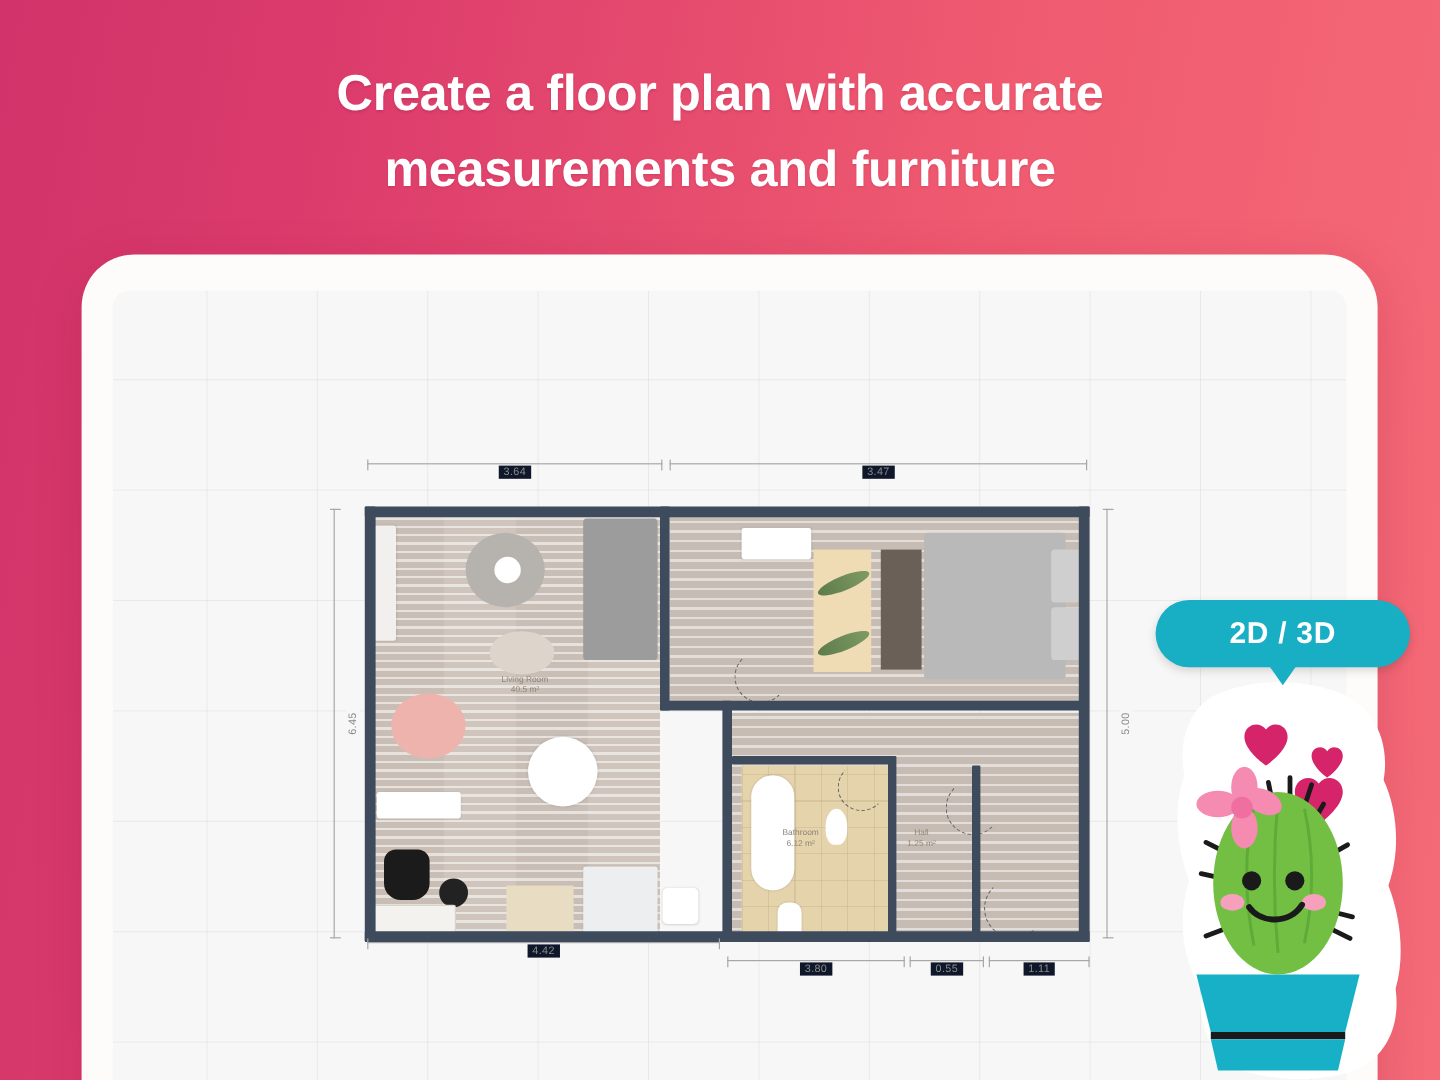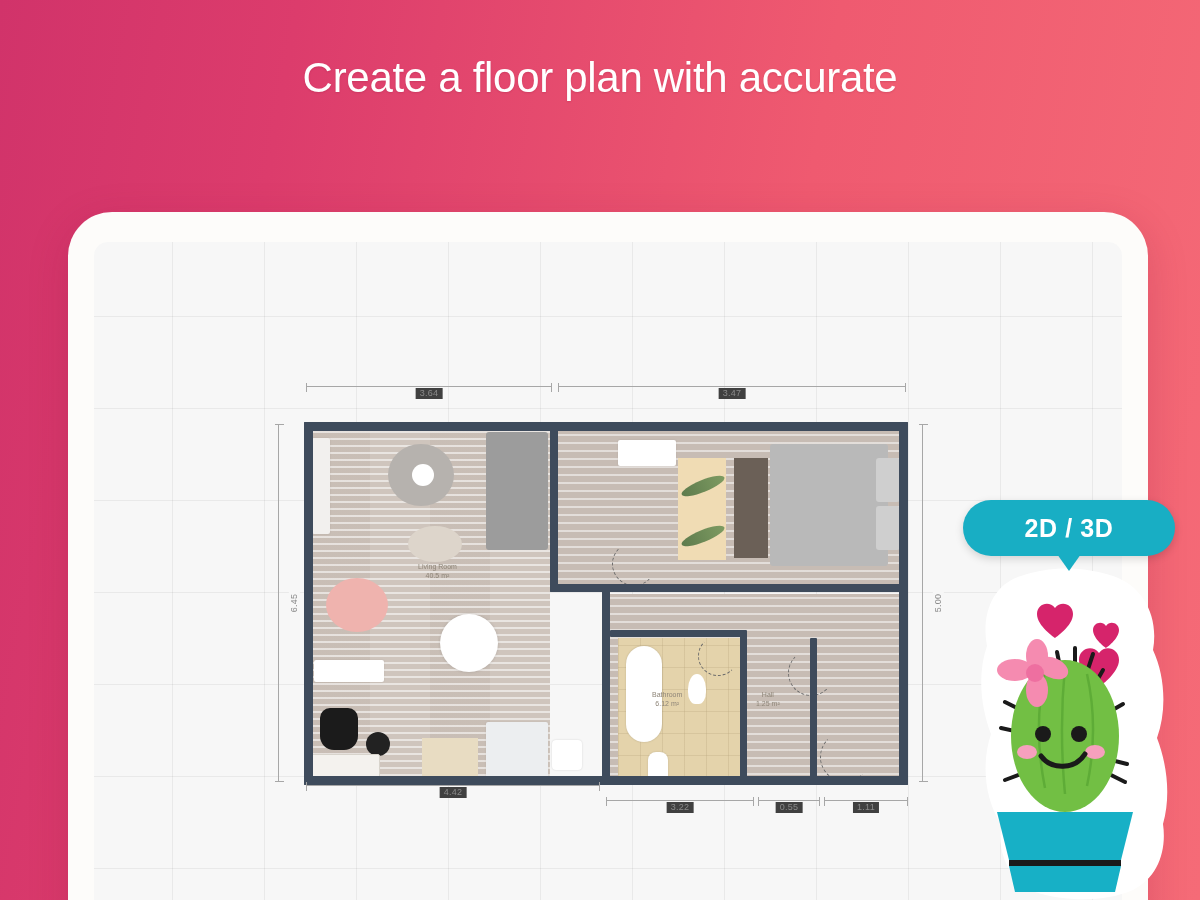--- a/index.html
+++ b/index.html
@@ -7,21 +7,21 @@
   body {
     font-family:"Liberation Sans", sans-serif;
     background:linear-gradient(100deg,#d1336a 0%,#dc3c6c 22%,#ef5a70 62%,#f56b77 100%);
     position:relative;
   }
 
   
   .headline{
     position:absolute; left:0; right:0; top:46px;
     text-align:center; color:#ffffff;
-    font-size:42px; font-weight:normal; line-height:1.5;
+    font-size:42px; font-weight:bold; line-height:1.5;
     letter-spacing:-0.3px;
     text-shadow:0 1px 2px rgba(120,10,45,.18);
   }
   .headline .l2{ display:block; }
 
   
   .device{
     position:absolute; left:68px; top:212px;
     width:1080px; height:735px;
     background:#fdfcfa;
@@ -96,21 +96,21 @@
 
   
   .dim{ position:absolute; color:#8a8a8a; font-size:9px; letter-spacing:.3px; }
   .dim-h{ height:12px; border-top:1px solid #a7a7a7; }
   .dim-h::before,.dim-h::after{
     content:""; position:absolute; top:-4px; width:1px; height:9px; background:#a7a7a7;
   }
   .dim-h::before{ left:0; } .dim-h::after{ right:0; }
   .dim-h span{
     position:absolute; left:50%; top:1px; transform:translateX(-50%);
-    background:#404040; padding:0 4px; line-height:11px;
+    background:#0f172a; padding:0 4px; line-height:11px;
   }
   .dim-v{ width:12px; border-left:1px solid #a7a7a7; }
   .dim-v::before,.dim-v::after{
     content:""; position:absolute; left:-4px; width:9px; height:1px; background:#a7a7a7;
   }
   .dim-v::before{ top:0; } .dim-v::after{ bottom:0; }
   .dim-v span{
     position:absolute; top:50%; left:2px;
     transform:translateY(-50%) rotate(-90deg); transform-origin:center;
     background:#f7f7f7; padding:0 4px; line-height:11px; white-space:nowrap;
@@ -139,20 +139,21 @@
   
   .sticker{
     position:absolute; left:975px; top:568px; width:196px; height:332px; z-index:5;
   }
 </style>
 </head>
 <body>
 
 <div class="headline">
   <span>Create a floor plan with accurate</span>
+  <span class="l2">measurements and furniture</span>
 </div>
 
 <div class="device">
   <div class="canvas">
     <div class="grid"></div>
 
     <div class="plan">
 
       <div class="room floor-wood" style="left:10px;top:26px;width:240px;height:355px;"></div>
       <div class="room floor-wood2" style="left:258px;top:26px;width:348px;height:160px;"></div>
@@ -221,21 +222,21 @@
         <span>3.64</span>
       </div>
       <div class="dim dim-h" style="left:258px;top:-16px;width:348px;">
         <span>3.47</span>
       </div>
 
       <div class="dim dim-h" style="left:6px;top:383px;width:294px;">
         <span>4.42</span>
       </div>
       <div class="dim dim-h" style="left:306px;top:398px;width:148px;">
-        <span>3.22</span>
+        <span>3.80</span>
       </div>
       <div class="dim dim-h" style="left:458px;top:398px;width:62px;">
         <span>0.55</span>
       </div>
       <div class="dim dim-h" style="left:524px;top:398px;width:84px;">
         <span>1.11</span>
       </div>
 
       <div class="dim dim-v" style="left:-22px;top:22px;height:358px;">
         <span>6.45</span>

